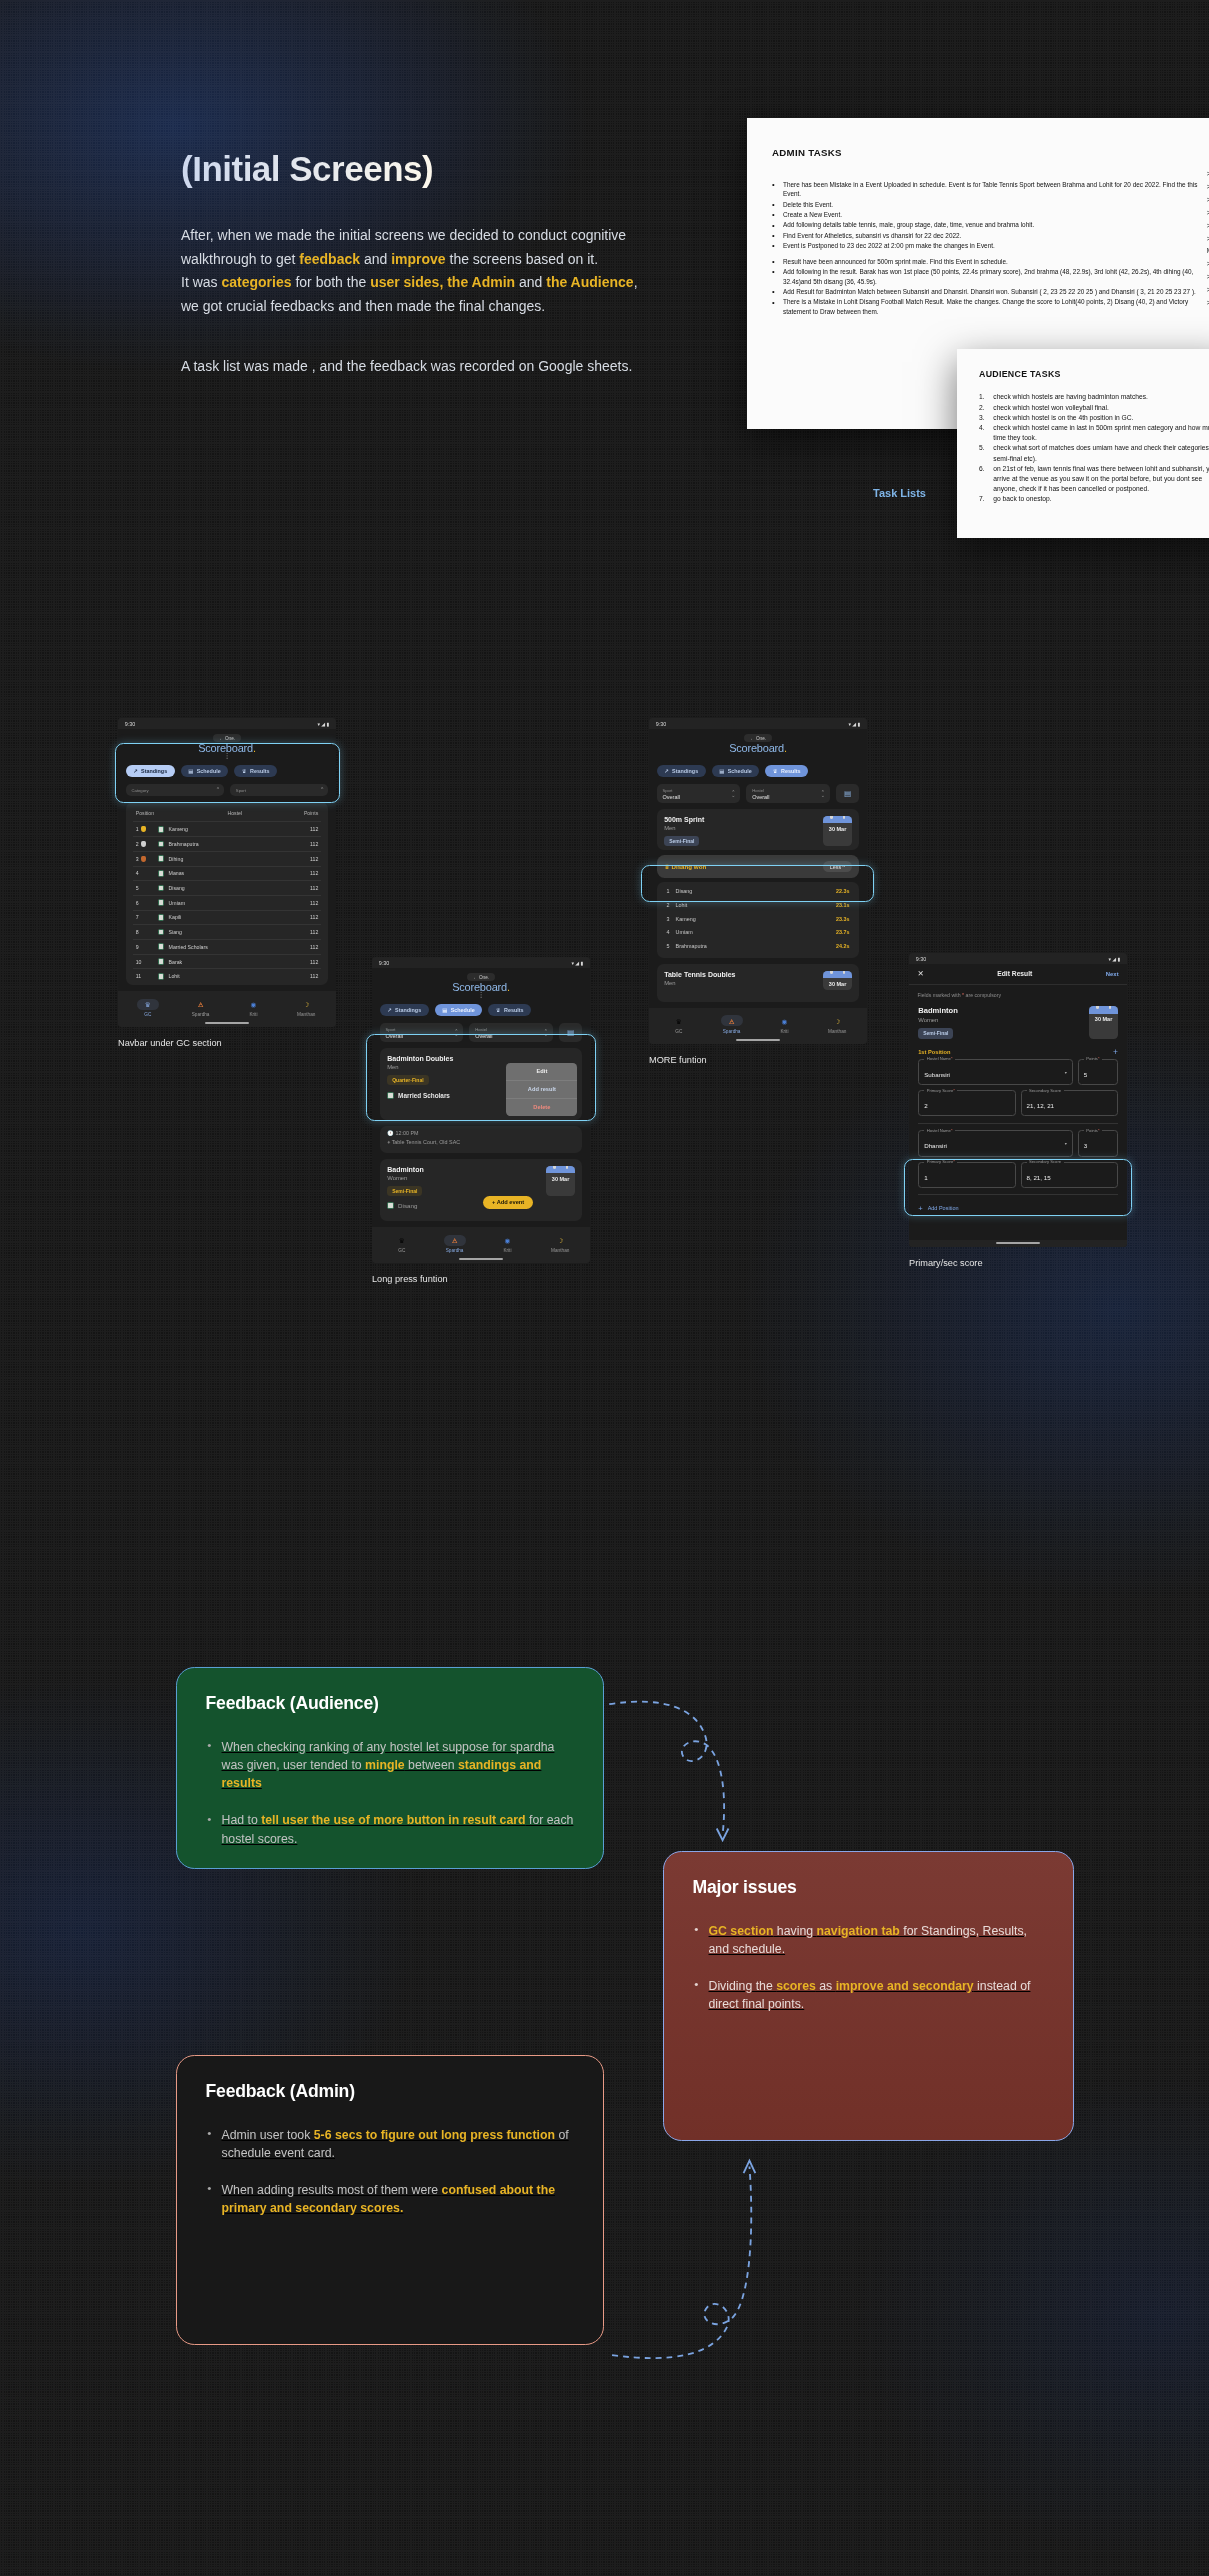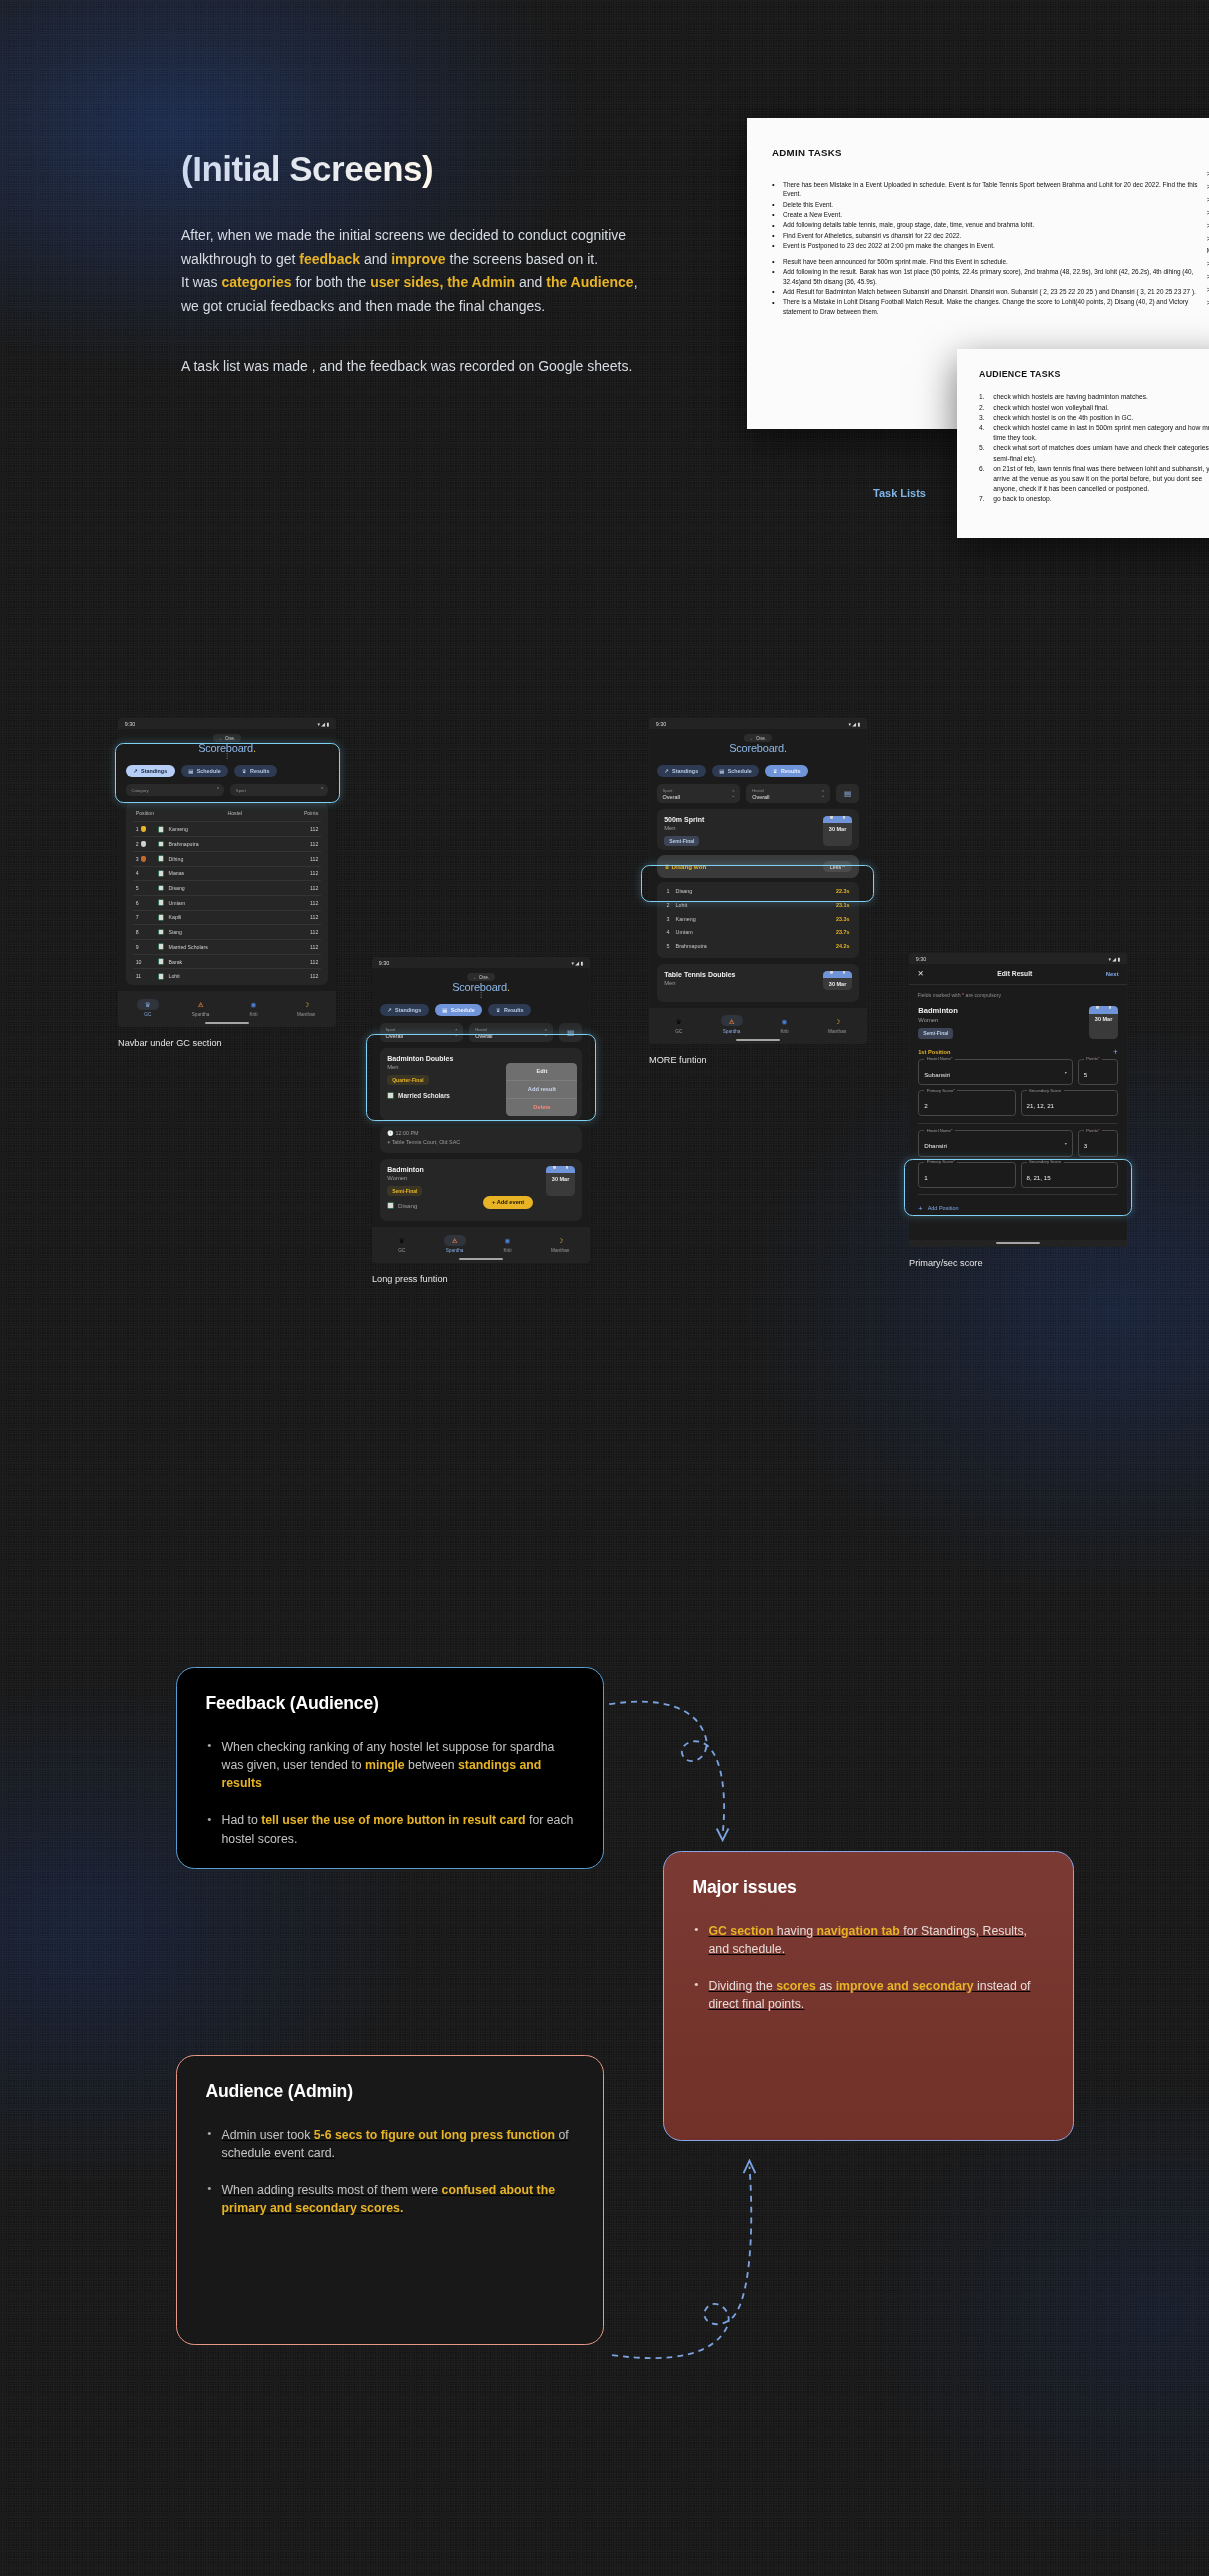--- a/index.html
+++ b/index.html
@@ -129,21 +129,21 @@
   .fld .dd{position:absolute;right:5px;top:50%;transform:translateY(-50%);font-size:4.2px;color:#b0b0b0;}
   .fld.sm{flex:0 0 40px;}
   .addpos{display:flex;align-items:center;gap:5px;padding:8.4px 9.2px;font-size:5.5px;color:#7fa8e8;}
 
   
   .fbcard{position:absolute;border-radius:18.5px;padding:25px 28.5px 28.5px;}
   .fbcard h2{font-size:17.6px;color:#fff;font-weight:700;letter-spacing:-0.2px;}
   .fbcard ul{list-style:none;margin-top:23.5px;text-decoration:underline;}
   .fbcard li{position:relative;padding-left:16px;font-size:12.3px;line-height:1.5;color:#c3c3c3;margin-bottom:18.5px;}
   .fbcard li:before{content:"•";position:absolute;left:1.7px;top:-0.8px;color:#a9a9a9;font-size:11.8px;}
-  #fb-aud{left:176px;top:1667px;width:428px;height:202px;border:1.7px solid #5a9fd4;background:#000000;}
+  #fb-aud{left:176px;top:1667px;width:428px;height:202px;border:1.7px solid #5a9fd4;background:#14532d;}
   #fb-adm{left:176px;top:2055px;width:428px;height:290px;border:1.7px solid #e89a86;background:#181818;}
   #major{left:663px;top:1851px;width:411px;height:290px;border:1.7px solid #8aa6e8;
          background:#7a3730;background:linear-gradient(180deg,#7b3a33,#713028);}
   #major li{color:#e9dcd9;}
   #major li:before{color:#e3d2cf;}
 
   .arrow-svg{position:absolute;pointer-events:none;}
 </style>
 </head>
 <body>
@@ -577,21 +577,21 @@
 
 <div class="fbcard" id="fb-aud">
   <h2>Feedback (Audience)</h2>
   <ul id="fb-aud-list">
       <li><span>When checking ranking of any hostel let suppose for spardha was given, user tended to </span><b class="hl">mingle</b><span> between </span><b class="hl">standings and results</b></li>
       <li><span>Had to </span><b class="hl">tell user the use of more button in result card</b><span> for each hostel scores.</span></li>
     </ul>
 </div>
 
 <div class="fbcard" id="fb-adm">
-  <h2>Audience (Admin)</h2>
+  <h2>Feedback (Admin)</h2>
   <ul id="fb-adm-list">
       <li><span>Admin user took </span><b class="hl">5-6 secs to figure out long press function</b><span> of schedule event card.</span></li>
       <li><span>When adding results most of them were </span><b class="hl">confused about the primary and secondary scores.</b></li>
     </ul>
 </div>
 
 <div class="fbcard" id="major">
   <h2>Major issues</h2>
   <ul id="major-list">
       <li><b class="hl">GC section</b><span> having </span><b class="hl">navigation tab</b><span> for Standings, Results, and schedule.</span></li>

